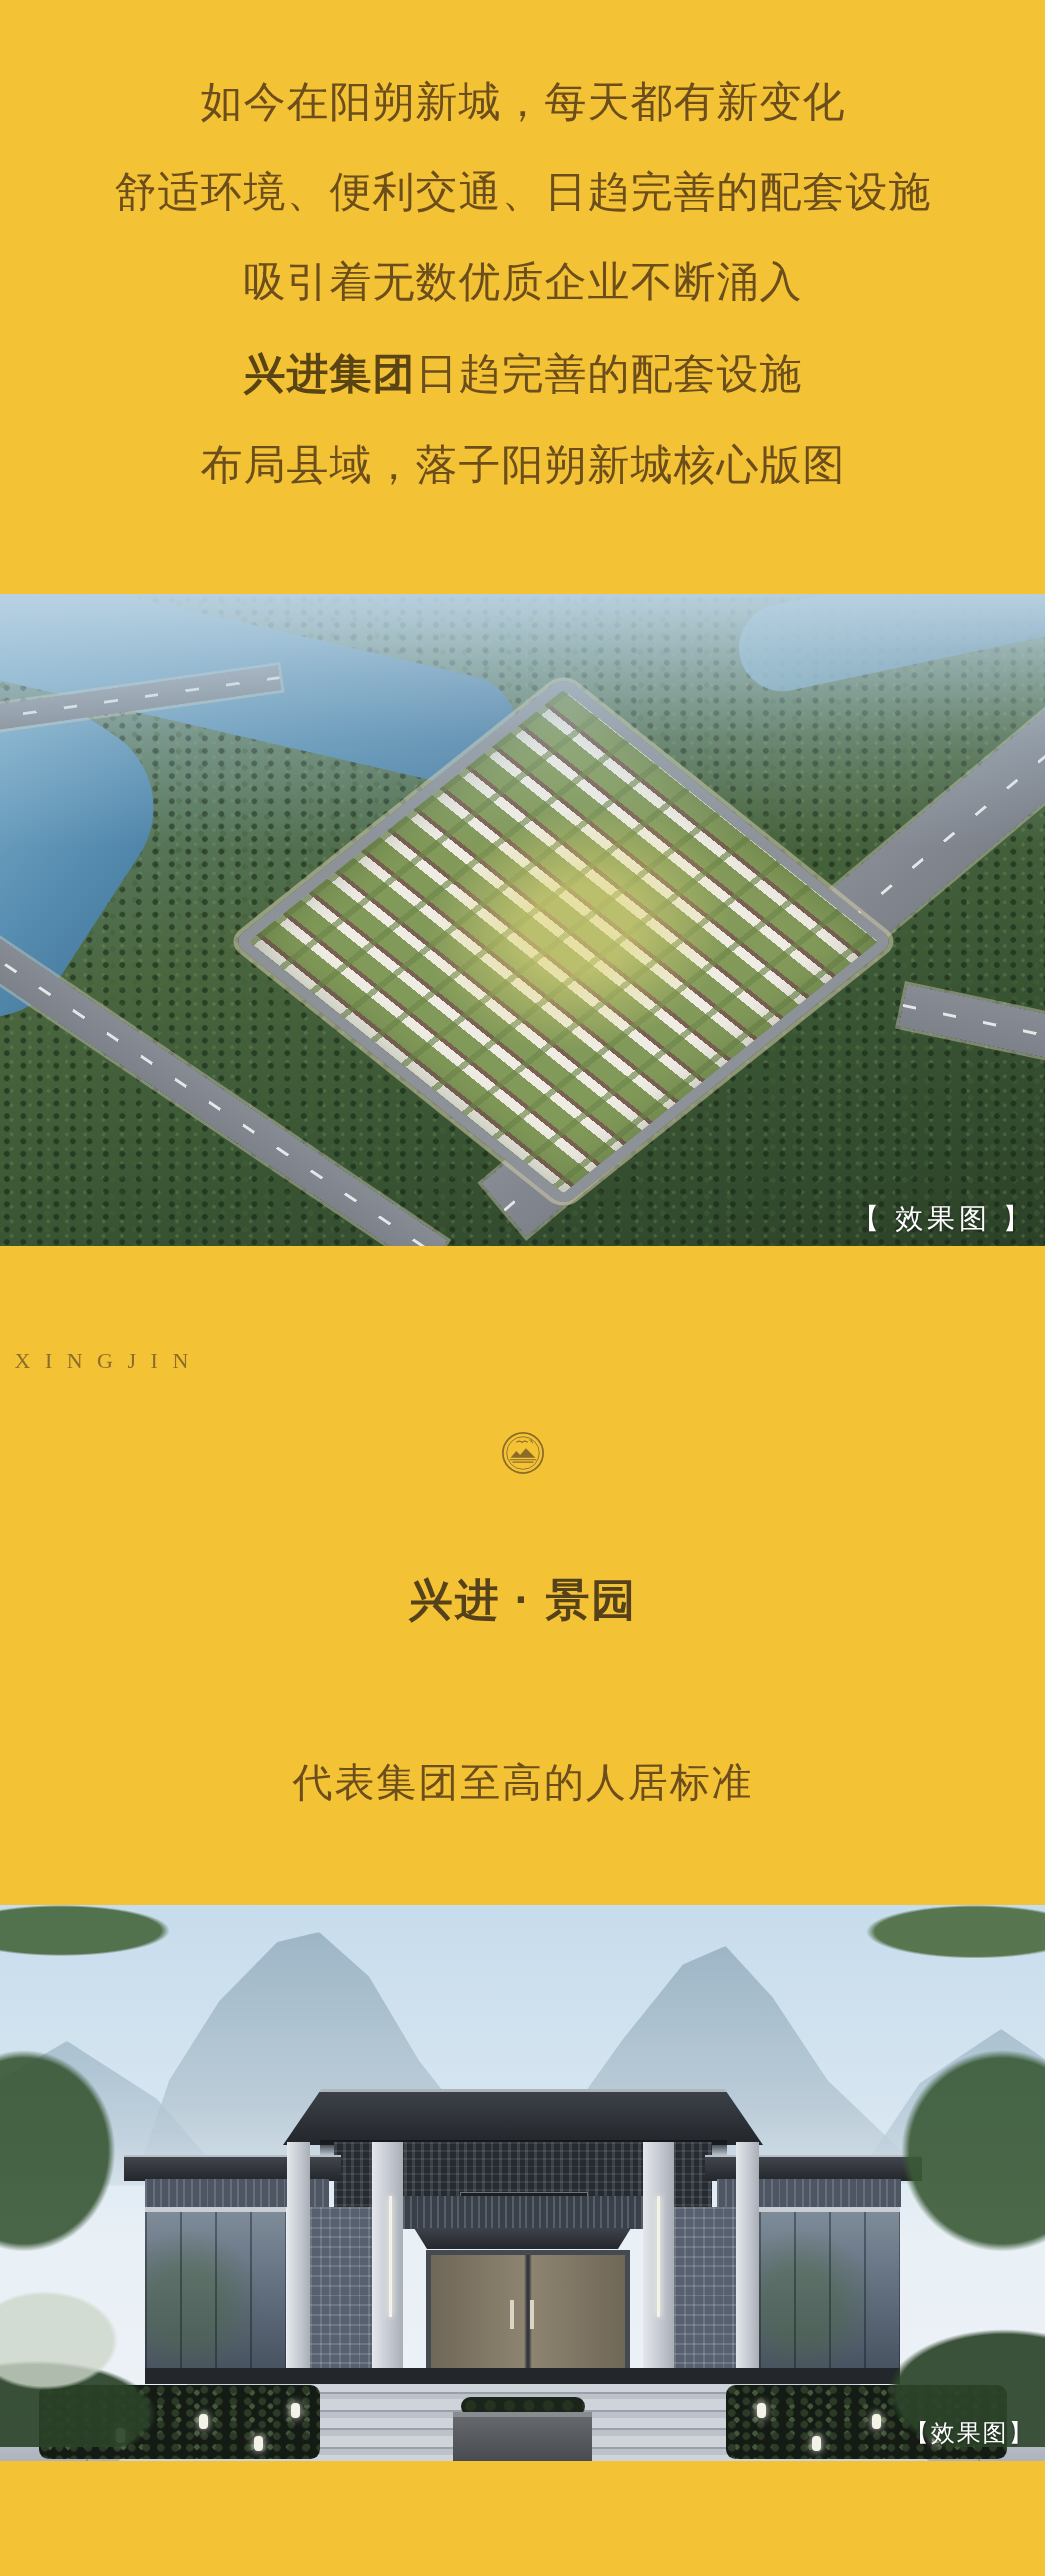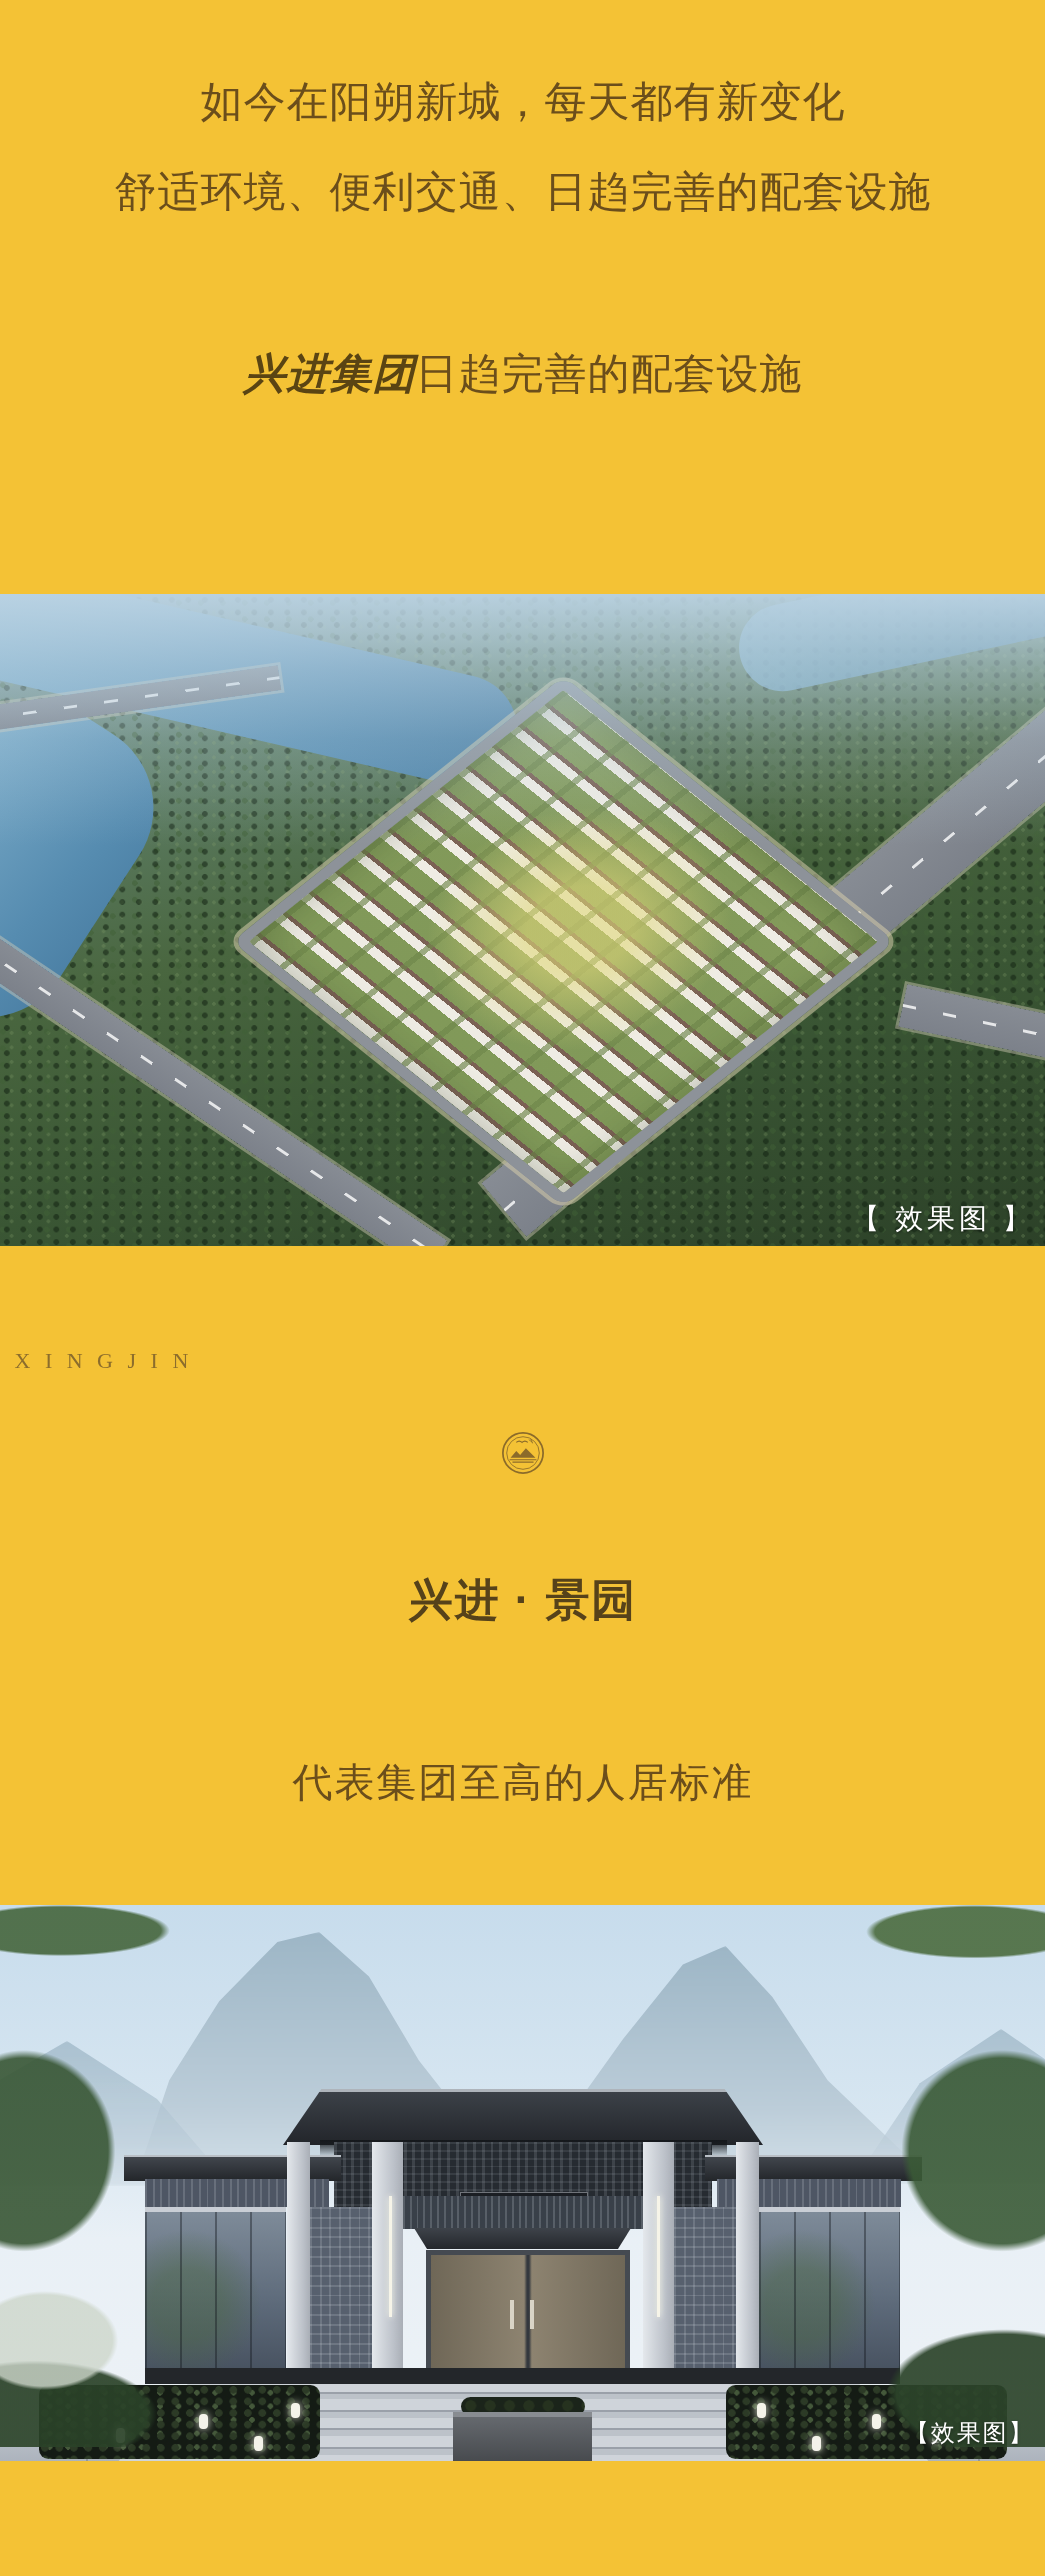--- a/index.html
+++ b/index.html
@@ -4,21 +4,21 @@
 <style>
   html,body{margin:0;padding:0;background:#e8e8e8;}
   .page{position:relative;width:1046px;height:2576px;margin:0 auto;background:#f4c235;
         font-family:"Liberation Sans","DejaVu Sans",sans-serif;overflow:hidden;}
   section{position:relative;width:1046px;overflow:hidden;}
 
   
   .sec-intro{height:594px;background:#f4c235;}
   .intro-line{position:absolute;left:0;width:100%;text-align:center;line-height:1;
               font-size:42px;color:#6b4e1b;letter-spacing:1px;white-space:nowrap;}
-  .intro-line b{font-weight:700;color:#5a4413;font-style:italic;}
+  .intro-line b{font-weight:700;color:#5a4413;}
   .t1{top:81px}.t2{top:171px}.t3{top:261px}.t4{top:353px}.t5{top:444px}
 
   
   .sec-aerial{height:652px;background:
       linear-gradient(165deg,#7d99a2 0%,#5f7f68 22%,#49663f 45%,#3a5634 68%,#2c4128 100%);}
   .sec-aerial::before{content:"";position:absolute;inset:0;z-index:1;background:
       radial-gradient(circle 2.9px at 6.8px 5.8px, rgba(18,34,18,.55) 95%,transparent) 0 0/16.5px 12.6px,
       radial-gradient(circle 2.9px at 2.9px 8.7px, rgba(64,96,54,.5) 95%,transparent) 0 0/22px 16.5px,
       radial-gradient(circle 1.9px at 11.6px 3.9px, rgba(130,158,106,.28) 95%,transparent) 0 0/18.4px 14.5px;}
   .river{position:absolute;z-index:2;background:linear-gradient(100deg,#7fafcb,#568cb0 70%,#4a7ea3);}
@@ -147,21 +147,23 @@
   .sec-strip{height:51px;background:#f4c235;}
 </style>
 </head>
 <body>
 
 <div class="page">
 
   <section class="sec-intro">
     <div class="intro-line t2">舒适环境、便利交通、日趋完善的配套设施</div>
     <div class="intro-line t1">如今在阳朔新城，每天都有新变化</div>
+    <div class="intro-line t3">吸引着无数优质企业不断涌入</div>
     <div class="intro-line t4"><b>兴进集团</b><span>日趋完善的配套设施</span></div>
+    <div class="intro-line t5">布局县域，落子阳朔新城核心版图</div>
   </section>
 
   <section class="sec-aerial">
     <div class="river r1"></div>
     <div class="river r2"></div>
     <div class="river r3"></div>
     <div class="road a"></div>
     <div class="road b"></div>
     <div class="road c"></div>
     <div class="road d"></div>

